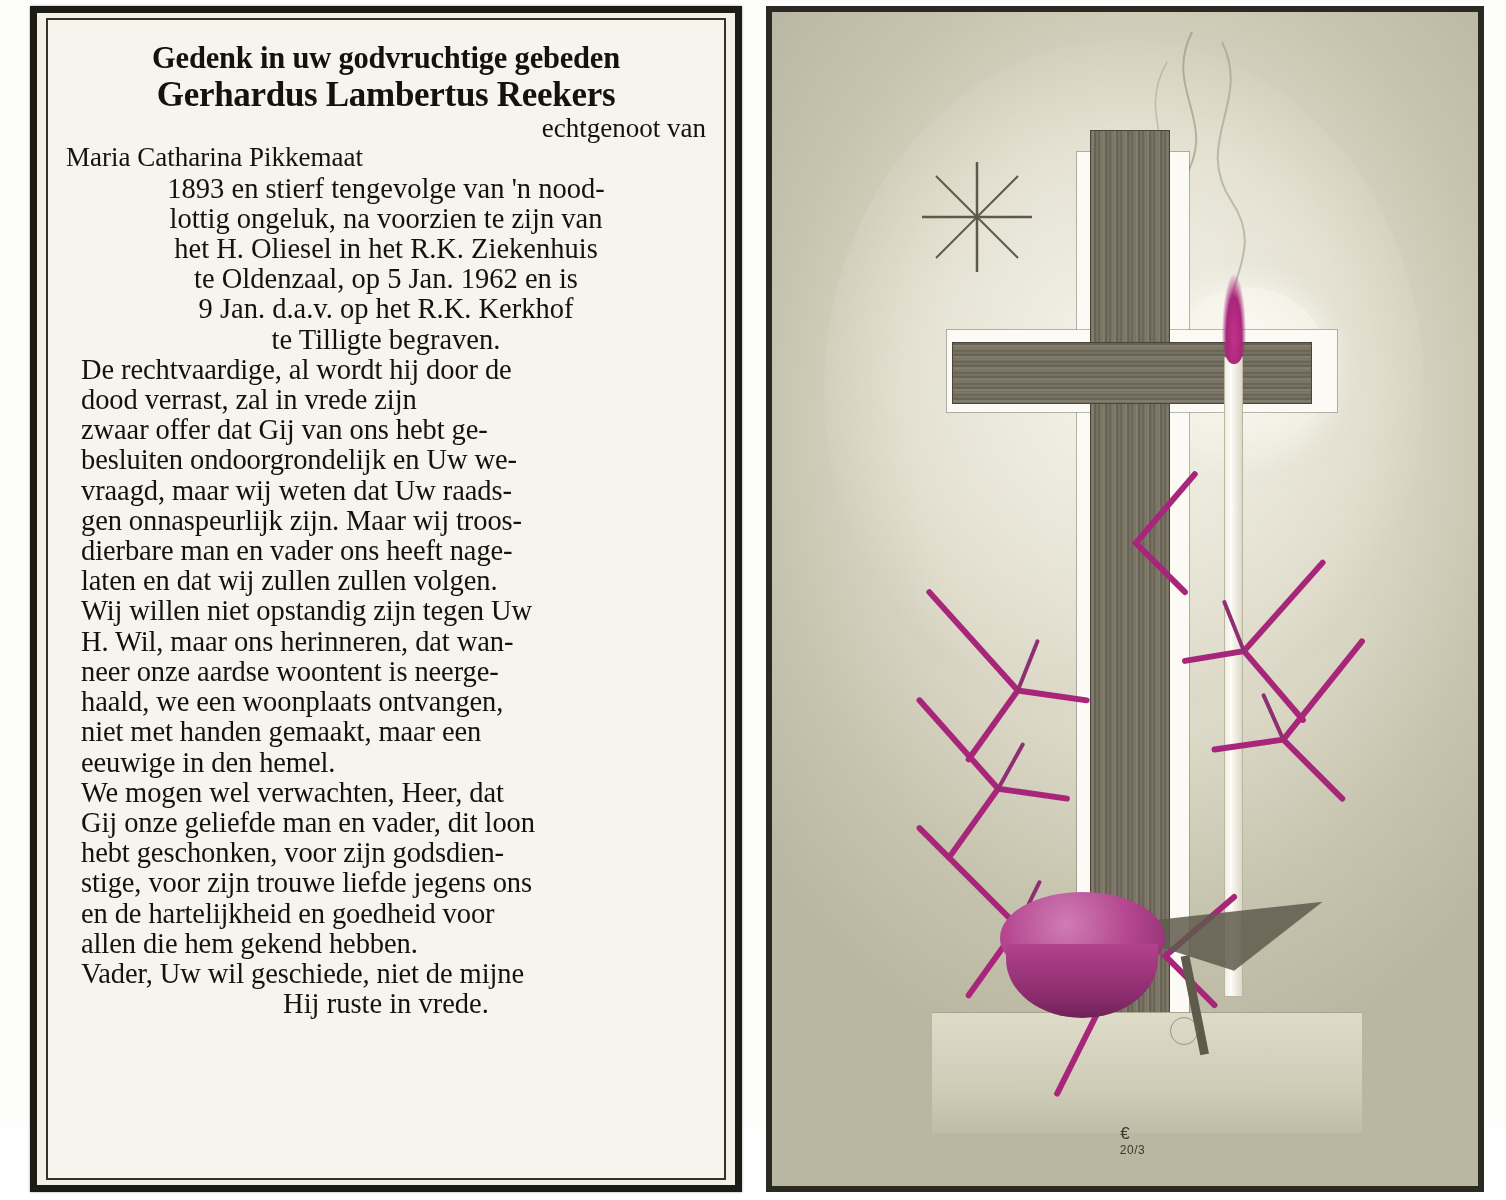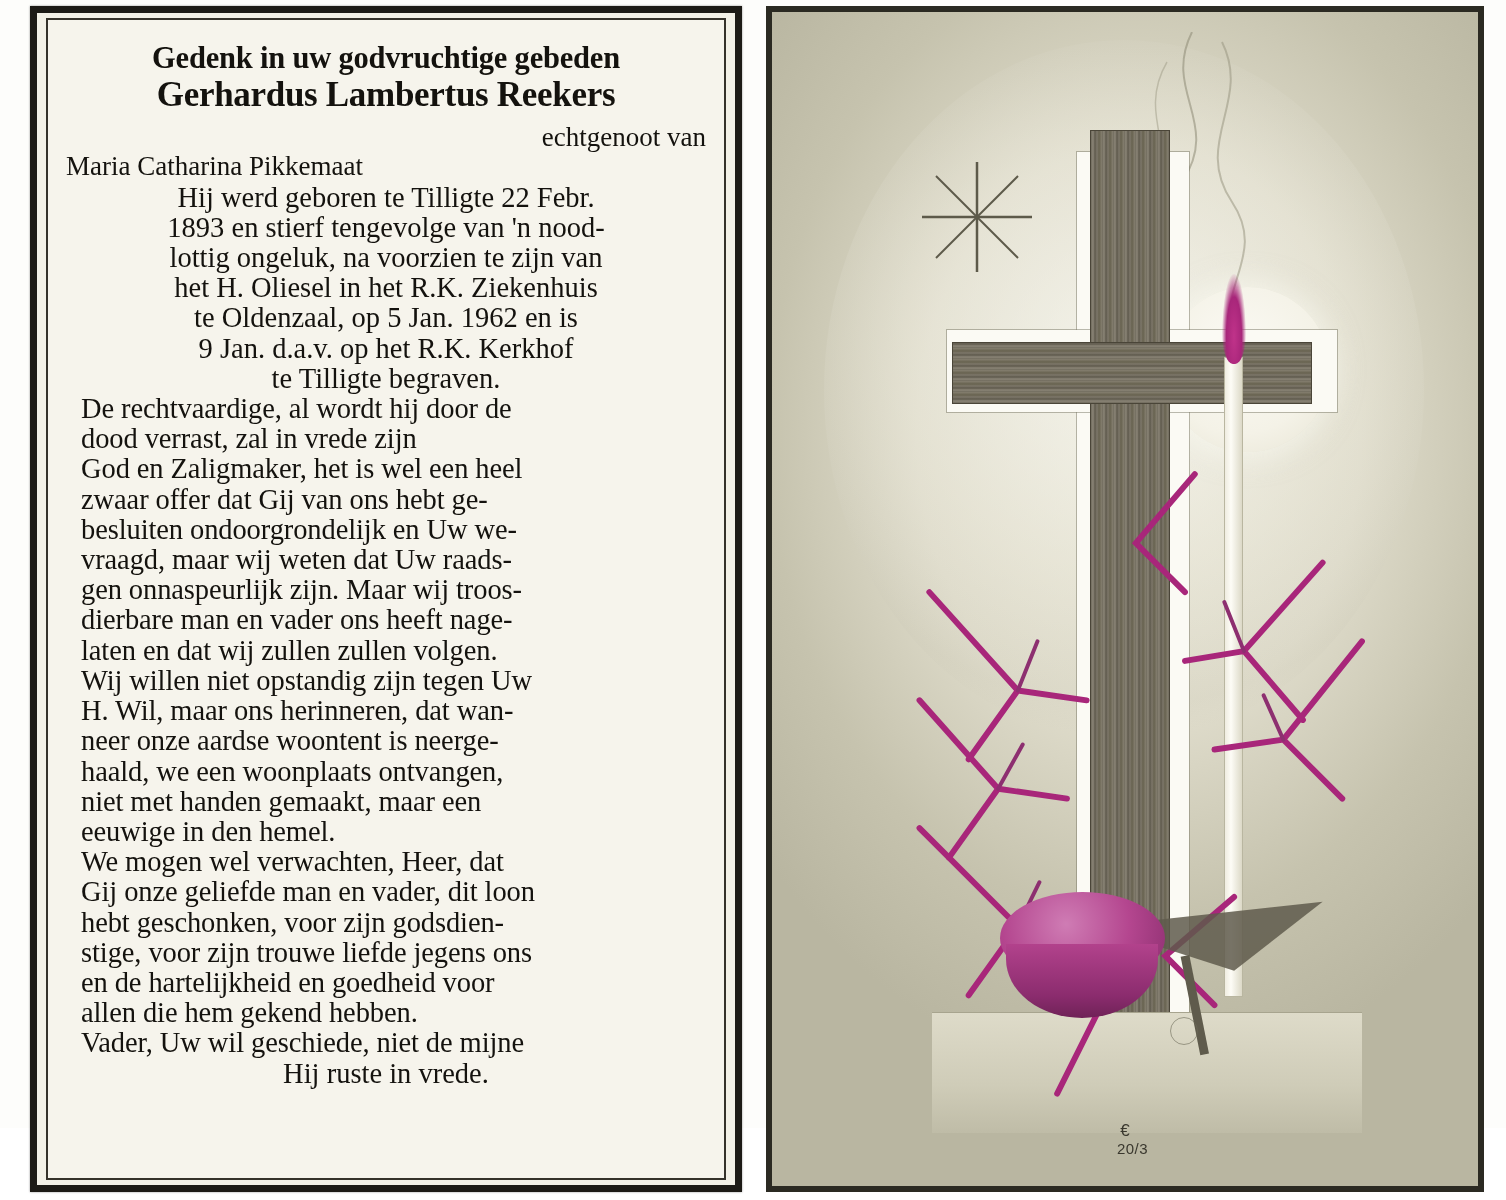--- a/index.html
+++ b/index.html
@@ -61,21 +61,21 @@
     font-size: 30.5px;
     font-weight: bold;
     letter-spacing: -0.2px;
     margin-bottom: 2px;
   }
   .l-name {
     text-align: center;
     font-size: 35px;
     font-weight: bold;
     letter-spacing: -0.3px;
-    margin-bottom: 10px;
+    margin-bottom: 1px;
   }
   .l-sub {
     text-align: right;
     font-size: 27px;
     margin-bottom: 0px;
   }
   .l-sub2 {
     text-align: left;
     font-size: 27px;
     margin-bottom: 2px;
@@ -254,21 +254,21 @@
     text-align: center;
     font-family: "Liberation Sans", sans-serif;
     color: #3a382e;
   }
   .footer-euro {
     font-size: 17px;
     line-height: 1;
     margin-bottom: 2px;
   }
   .footer-num {
-    font-size: 15px;
+    font-size: 12px;
     letter-spacing: 0.5px;
     line-height: 1;
     padding-left: 15px;
   }
   .footer-made {
     font-size: 9.5px;
     letter-spacing: 0.6px;
     line-height: 1.3;
   }
   .monogram {
@@ -290,36 +290,34 @@
   <div class="card-left">
     <div class="card-left-inner">
       <div class="text-area">
 
         <div class="line l-head">Gedenk in uw godvruchtige gebeden</div>
         <div class="line l-name">Gerhardus Lambertus Reekers</div>
         <div class="line l-sub">echtgenoot van</div>
         <div class="line l-sub2">Maria Catharina Pikkemaat</div>
 
         <div class="blk">
-          <div class="line l-center">Hij werd geboren te Tilligte 22 Febr.</div>
           <div class="line l-center">1893 en stierf tengevolge van 'n nood-</div>
           <div class="line l-center">lottig ongeluk, na voorzien te zijn van</div>
           <div class="line l-center">het H. Oliesel in het R.K. Ziekenhuis</div>
           <div class="line l-center">te Oldenzaal, op 5 Jan. 1962 en is</div>
           <div class="line l-center">9 Jan. d.a.v. op het R.K. Kerkhof</div>
           <div class="line l-center">te Tilligte begraven.</div>
         </div>
 
         <div class="blk">
           <div class="line l-body">De rechtvaardige, al wordt hij door de</div>
           <div class="line l-body">dood verrast, zal in vrede zijn</div>
         </div>
 
         <div class="blk">
-          <div class="line l-body">God en Zaligmaker, het is wel een heel</div>
           <div class="line l-body">zwaar offer dat Gij van ons hebt ge-</div>
           <div class="line l-body">besluiten ondoorgrondelijk en Uw we-</div>
           <div class="line l-body">vraagd, maar wij weten dat Uw raads-</div>
           <div class="line l-body">gen onnaspeurlijk zijn. Maar wij troos-</div>
           <div class="line l-body">dierbare man en vader ons heeft nage-</div>
           <div class="line l-body">laten en dat wij zullen zullen volgen.</div>
           <div class="line l-body">Wij willen niet opstandig zijn tegen Uw</div>
           <div class="line l-body">H. Wil, maar ons herinneren, dat wan-</div>
           <div class="line l-body">neer onze aardse woontent is neerge-</div>
           <div class="line l-body">haald, we een woonplaats ontvangen,</div>

